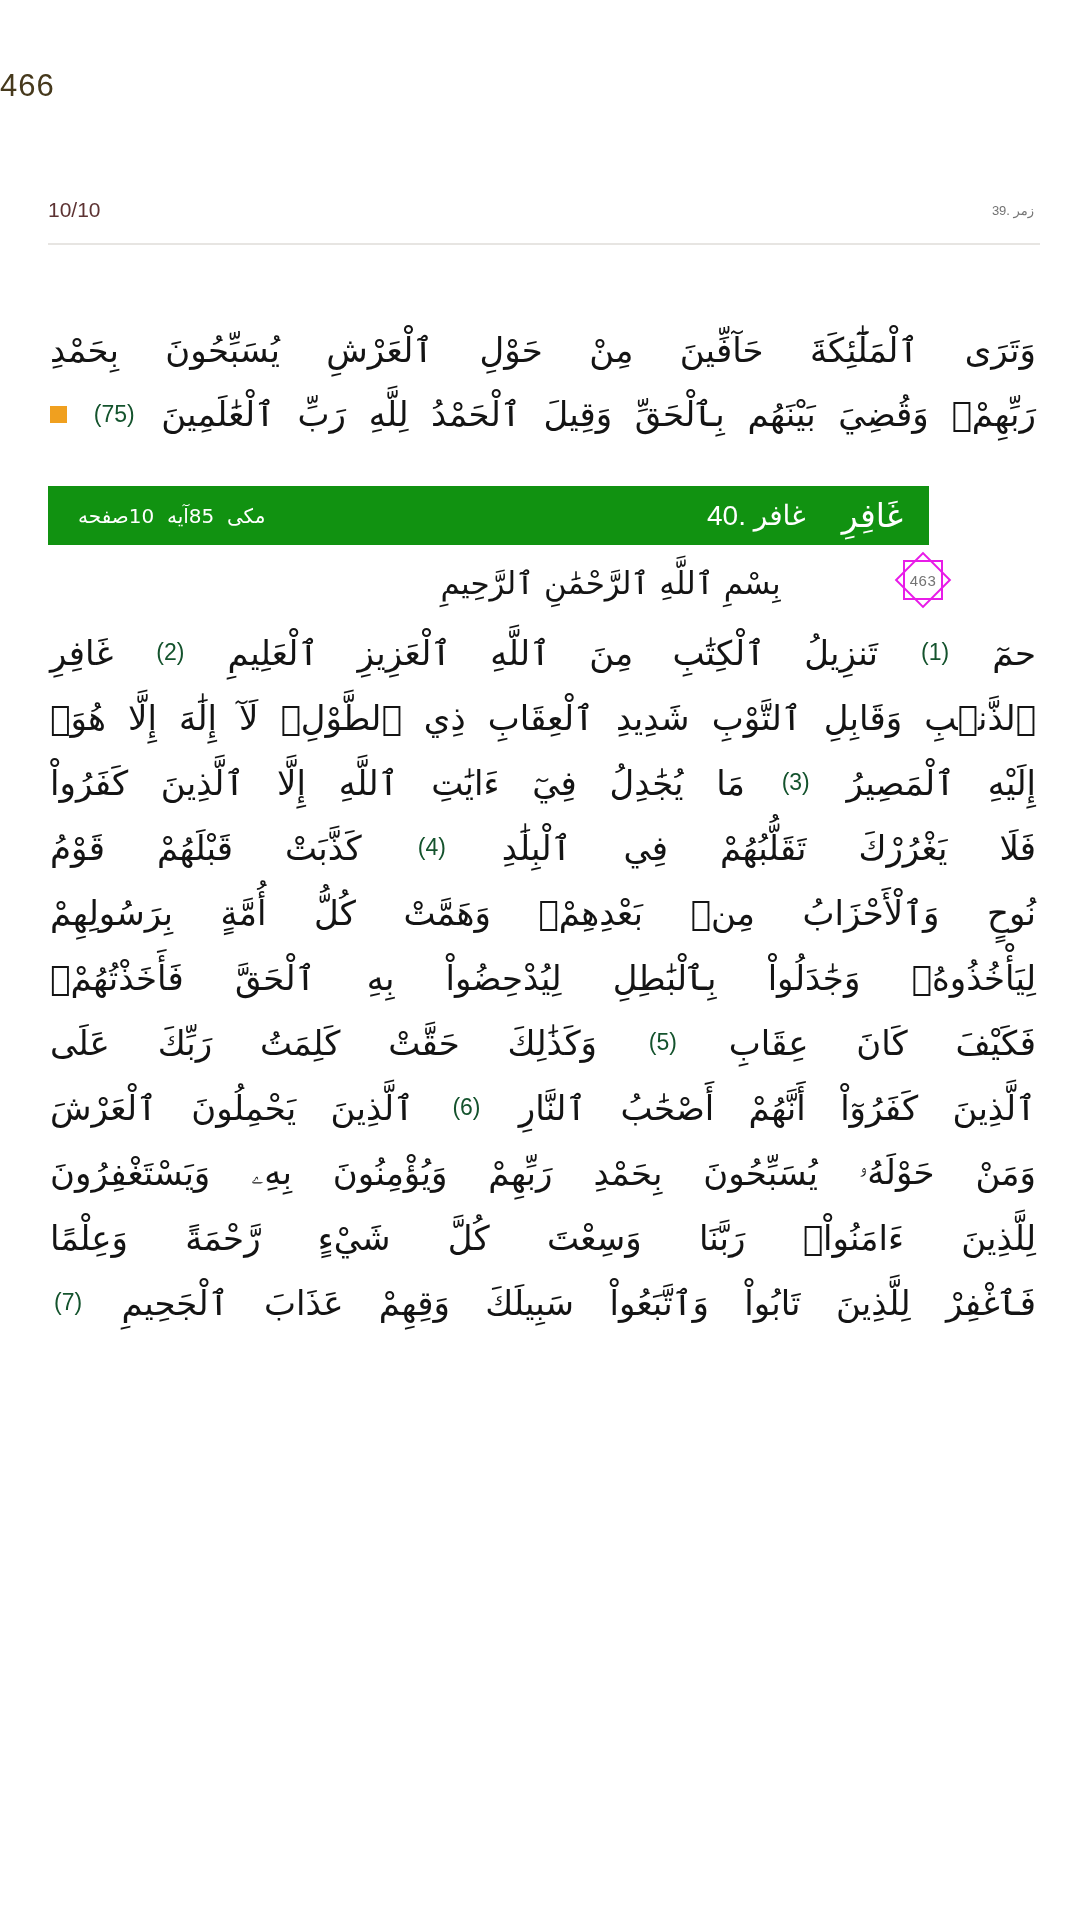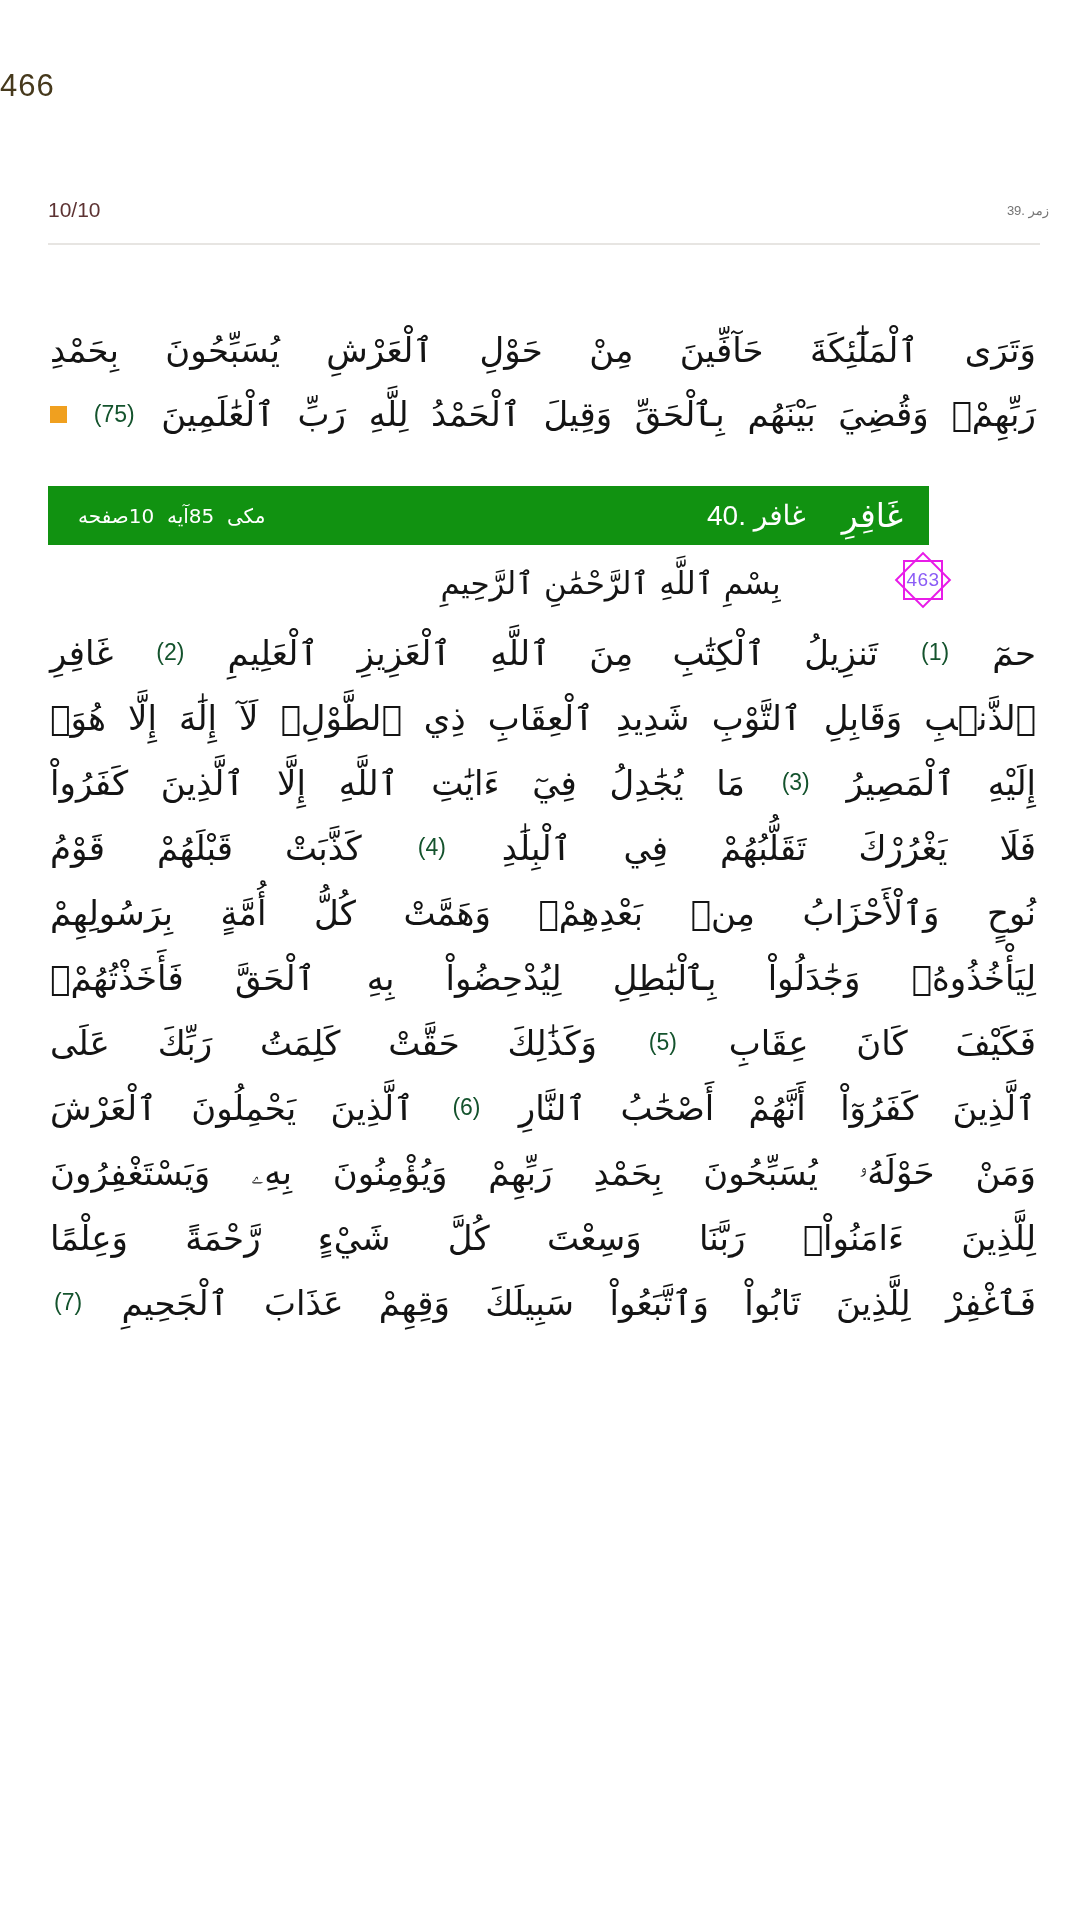--- a/index.html
+++ b/index.html
@@ -7,21 +7,21 @@
     width:1080px;height:1920px;background:#ffffff;position:relative;
     font-family:"Liberation Sans",sans-serif;overflow:hidden;
   }
   
   .page-number{
     position:absolute;top:24px;left:0;right:0;text-align:left;
     font-size:31px;color:#46391c;letter-spacing:1px;margin-top:44px;
   }
   
   .info-row{
-    position:absolute;top:198px;left:48px;right:31px;
+    position:absolute;top:198px;left:48px;right:46px;
     display:flex;justify-content:space-between;align-items:center;
   }
   .page-progress{font-size:21px;color:#5d3333;}
   .surah-ref{font-size:13px;color:#737373;direction:ltr;unicode-bidi:embed;}
   .divider{
     position:absolute;top:243px;left:48px;right:40px;height:2px;background:#e7e5e2;
   }
   
   .verses{position:absolute;left:50px;right:44px;}
   .zumar-block{top:318px;}
@@ -59,21 +59,21 @@
     position:absolute;left:150px;right:9px;top:0;height:74px;
     display:flex;align-items:center;justify-content:center;
     font-size:31px;color:#141414;font-family:"DejaVu Sans",sans-serif;direction:rtl;
   }
   
   .hizb-star{position:absolute;left:894px;top:551px;width:58px;height:58px;}
   .hizb-star .sq{position:absolute;inset:9px;border:2px solid #e81ce8;}
   .hizb-star .sq.rot{transform:rotate(45deg);}
   .hizb-star .n{
     position:absolute;inset:0;display:flex;align-items:center;justify-content:center;
-    color:#8b5cf6;font-size:19px;letter-spacing:0.5px;
+    color:#737373;font-size:15px;letter-spacing:0.5px;
   }
 </style>
 </head>
 <body>
 
 <div>
 
   <div class="page-number">466</div>
 
   <div class="info-row">

